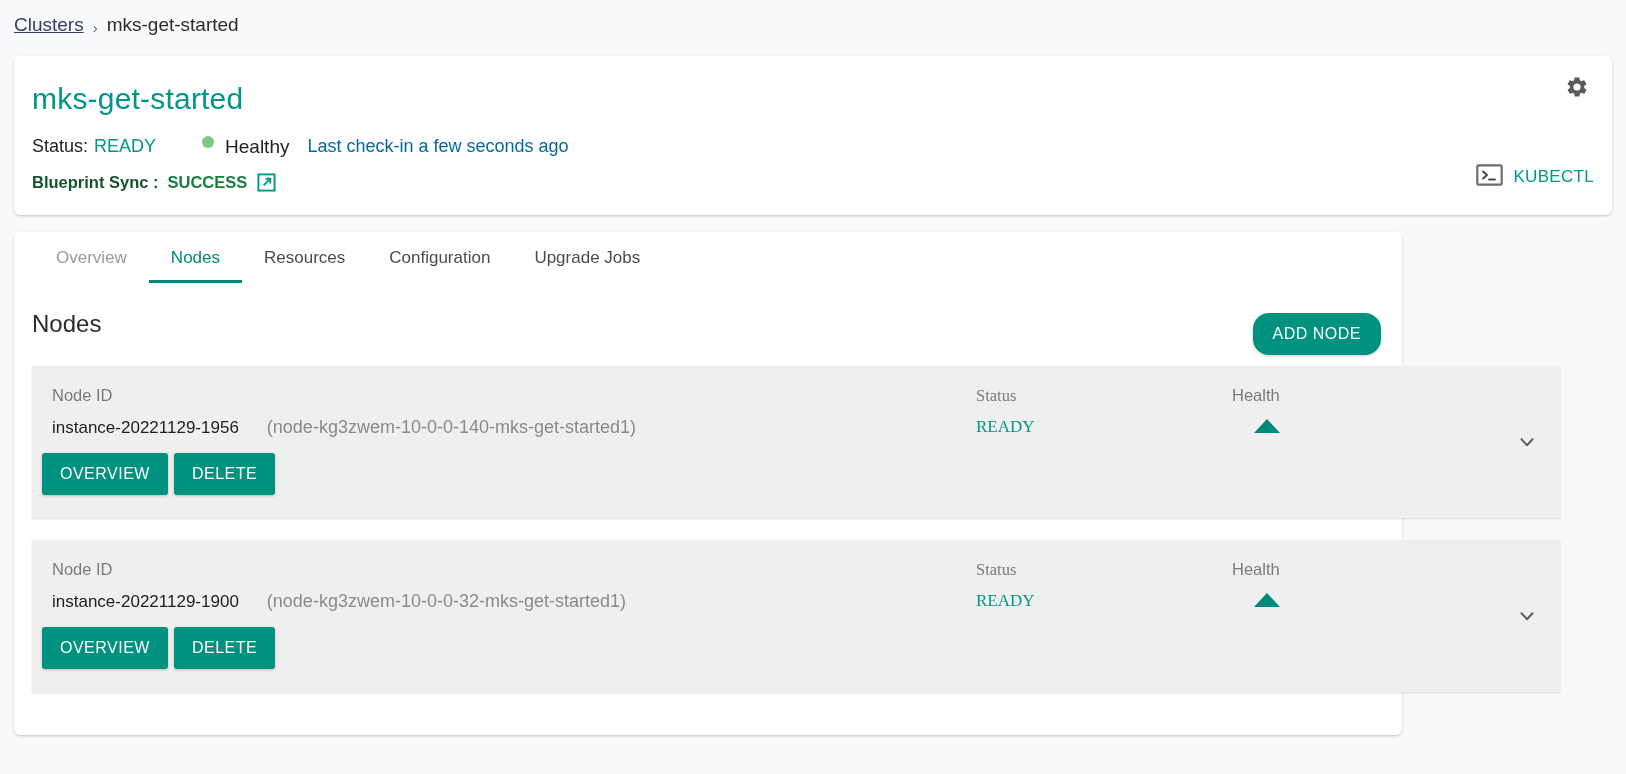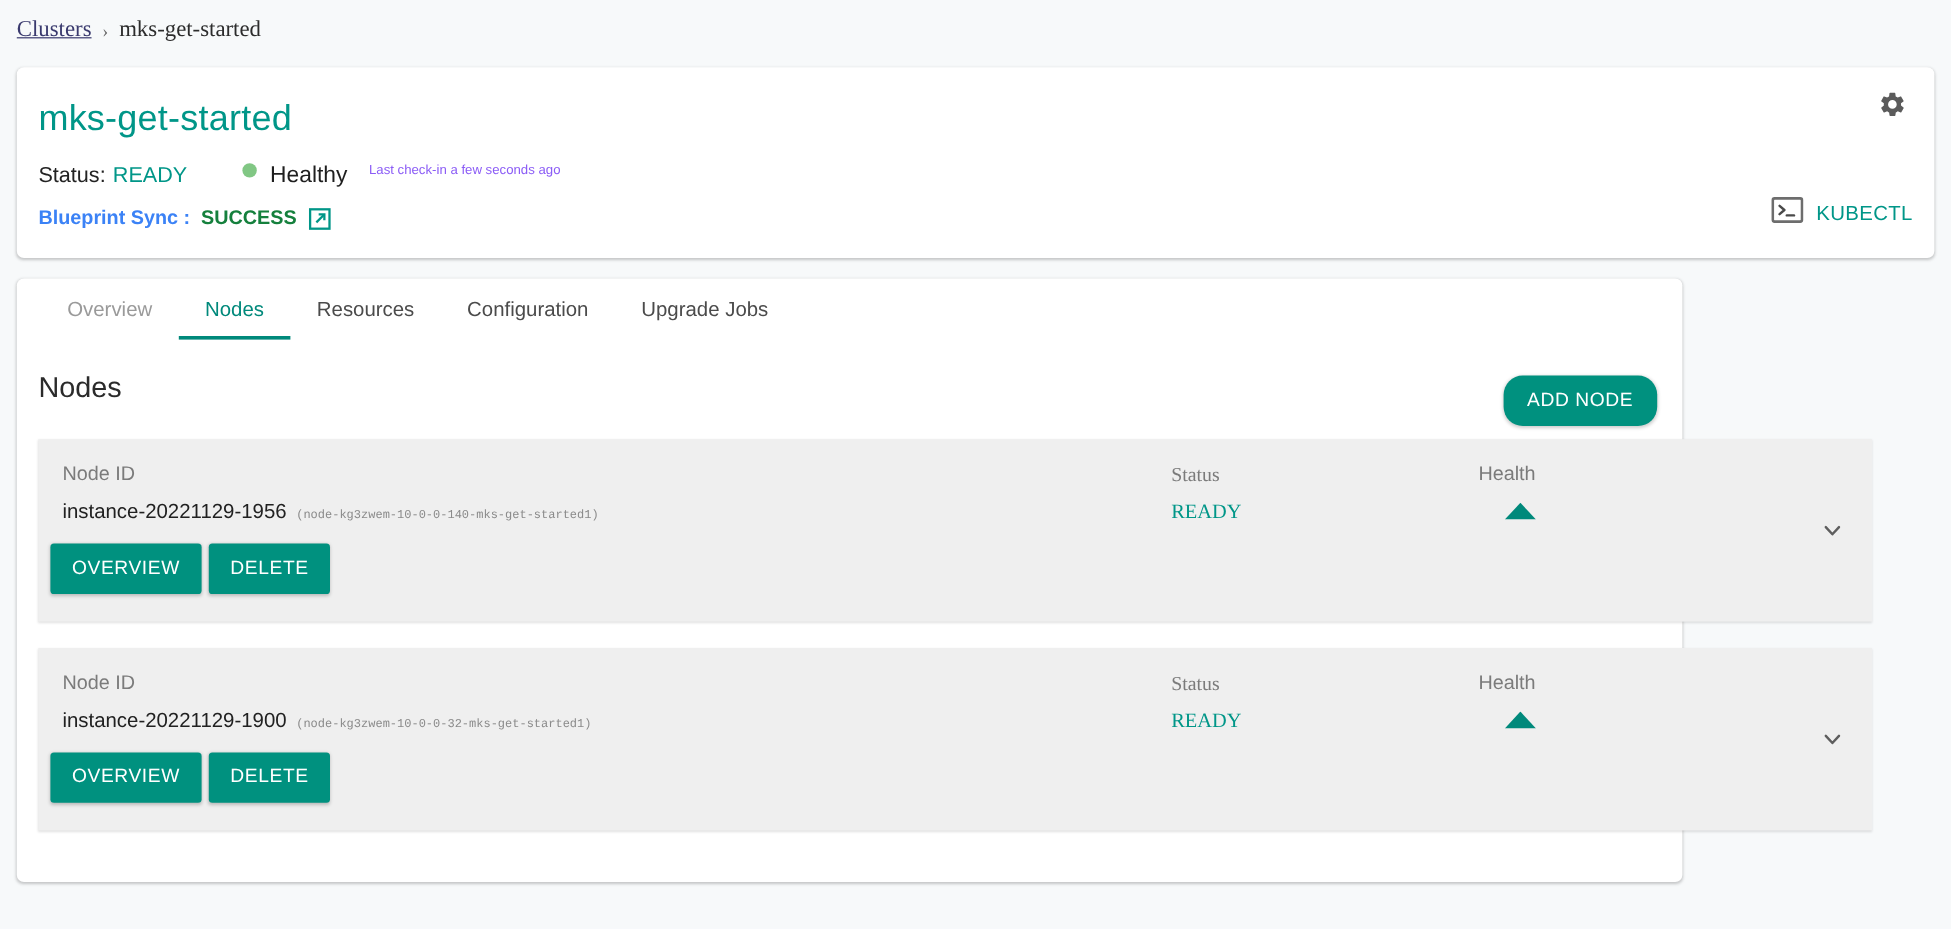--- a/index.html
+++ b/index.html
@@ -9,21 +9,21 @@
     background: #f7f9fa;
     font-family: "Liberation Sans", sans-serif;
     -webkit-font-smoothing: antialiased;
   }
   .page { width: 1626px; height: 774px; position: relative; overflow: hidden; }
 
   
   .breadcrumb {
     position: absolute; left: 14px; top: 14px;
     display: flex; align-items: flex-end; gap: 9px;
-    font-size: 19px; color: #2c2c2c; font-family: Liberation Serif, serif;
+    font-size: 19px; color: #2c2c2c;
   }
   .breadcrumb .crumb-link {
     color: #3a3a6e; text-decoration: underline; cursor: pointer;
   }
   .breadcrumb .crumb-sep { color: #6a6a6a; font-size: 15px; }
   .breadcrumb .crumb-current { color: #2c2c2c; }
 
   
   .card {
     background: #ffffff;
@@ -43,28 +43,28 @@
     display: flex; 
     font-size: 18px; color: #222;
   }
   .status-label { color: #232323; }
   .status-value { color: #009688; margin-left: 6px; }
   .health-dot {
     width: 12px; height: 12px; border-radius: 50%;
     background: #81c784; margin-left: 46px;
   }
   .health-text { color: #1f1f1f; font-size: 19px; margin-left: 11px; }
-  .checkin-text { color: #8b5cf6; font-size: 11px; margin-left: 18px; }
+  .checkin-text { color: #0369a1; font-size: 18px; margin-left: 18px; }
 
   .bp-row {
     position: absolute; left: 18px; top: 117px;
     display: flex; align-items: center;
     font-size: 16.5px;
   }
-  .bp-label { color: #3b82f6; font-weight: bold; }
+  .bp-label { color: #14532d; font-weight: bold; }
   .bp-value { color: #15803d; margin-left: 9px; font-weight: 700; }
   .ext-link-icon { margin-left: 10px; display: inline-flex; }
 
   .gear-btn {
     position: absolute; right: 22px; top: 20px;
     width: 26px; height: 26px; cursor: pointer;
     display: flex; align-items: center; justify-content: center;
   }
   .kubectl-btn {
     position: absolute; right: 18px; top: 108px;
@@ -125,21 +125,21 @@
   .col-health { left: 1200px; }
 
   .col-head {
     font-size: 16.5px; color: #7b7b7b; font-weight: 400; line-height: 1.2;
   }
   .col-val {
     margin-top: 11px; font-size: 17px; color: #212121; line-height: 1.2;
     display: flex; align-items: baseline;
   }
   .col-val.teal { color: #009688; }
-  .node-alias { font-size: 10px; color: #8a8a8a; margin-left: 8px; font-family: Liberation Mono, monospace; }
+  .node-alias { font-size: 18px; color: #8a8a8a; margin-left: 28px; }
 
   .health-tri { margin-top: 13px; margin-left: 22px; }
 
   .row-actions {
     position: absolute; left: 10px; top: 87px;
     display: flex; gap: 6px;
   }
   .row-btn {
     background: #00917f; color: #fff; border: none; border-radius: 3px;
     font-size: 16px; letter-spacing: .5px; padding: 12px 18px; cursor: pointer;

